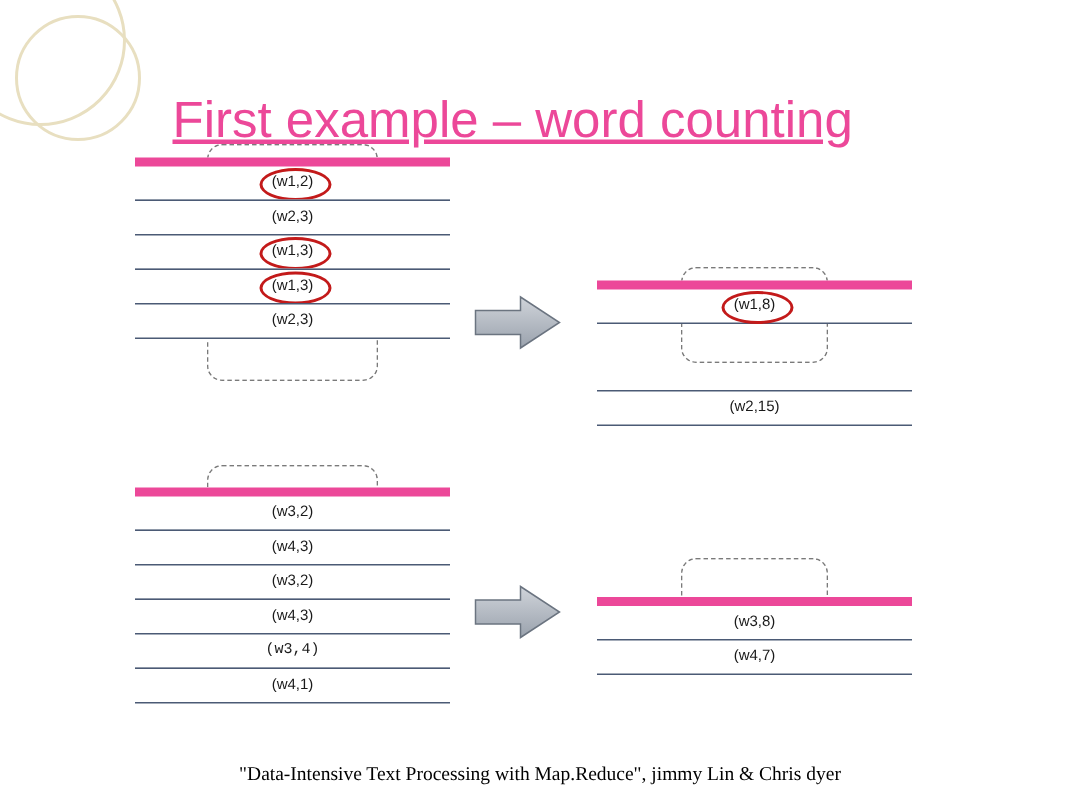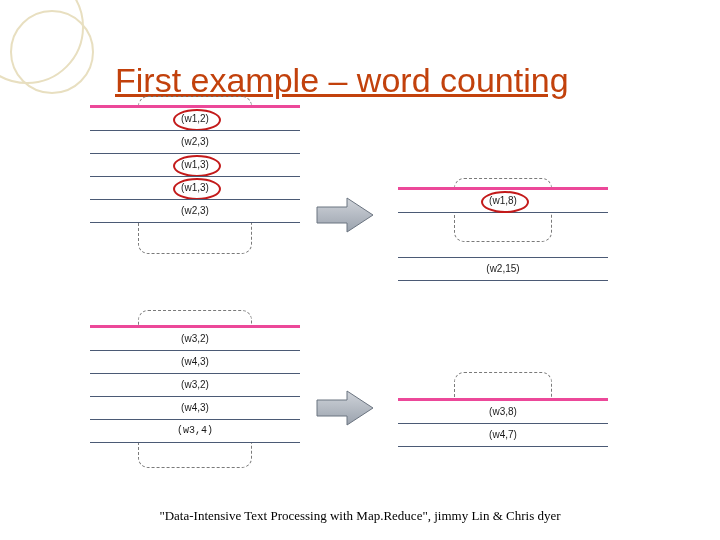--- a/index.html
+++ b/index.html
@@ -35,21 +35,21 @@
     border: 2px solid #e8dfc0;
     border-radius: 50%;
     top: 50px;
     left: 50px;
   }
   .title {
     position: absolute;
     top: 38px;
     left: 115px;
     font-size: 34px;
-    color: #c2410c;
+    color: #ec4899;
     text-decoration: underline;
     font-weight: normal;
   }
   .group {
     position: absolute;
   }
   .box {
     position: absolute;
     border: 1px dashed #7a7a7a;
     border-radius: 10px;
@@ -64,21 +64,21 @@
     font-size: 10px;
     color: #1a1a1a;
     font-family: Arial, sans-serif;
     position: relative;
     background: #fff;
   }
   .rows {
     position: absolute;
   }
   .rows .row:first-child {
-    border-top: 3px solid #ec4899;
+    border-top: 6px solid #ec4899;
   }
   .circ {
     position: absolute;
     border: 2px solid #c31a1a;
     border-radius: 50%;
     width: 44px;
     height: 18px;
     pointer-events: none;
   }
   .arrow {
@@ -143,20 +143,21 @@
 </div>
 
 <div class="group" style="top:314px; left:90px;">
   <div class="box" style="top:-4px; left:48px; width:112px; height:156px;"></div>
   <div class="rows" id="rows-bot-in" style="top:12px; left:0; width:210px;">
       <div class="row" style="width: 210px;">(w3,2)</div>
       <div class="row" style="width: 210px;">(w4,3)</div>
       <div class="row" style="width: 210px;">(w3,2)</div>
       <div class="row" style="width: 210px;">(w4,3)</div>
       <div class="row" style="width: 210px; font-family: Liberation Mono, monospace;">(w3,4)</div>
+      <div class="row" style="width: 210px;">(w4,1)</div>
     </div>
 </div>
 
 <div class="arrow" style="top:388px; left:315px;">
   <svg viewBox="0 0 60 40">
     <polygon points="2,12 32,12 32,3 58,20 32,37 32,28 2,28" fill="url(#ga)" stroke="#6b7480" stroke-width="1"></polygon>
   </svg>
 </div>
 
 <div class="group" style="top:378px; left:398px;">

